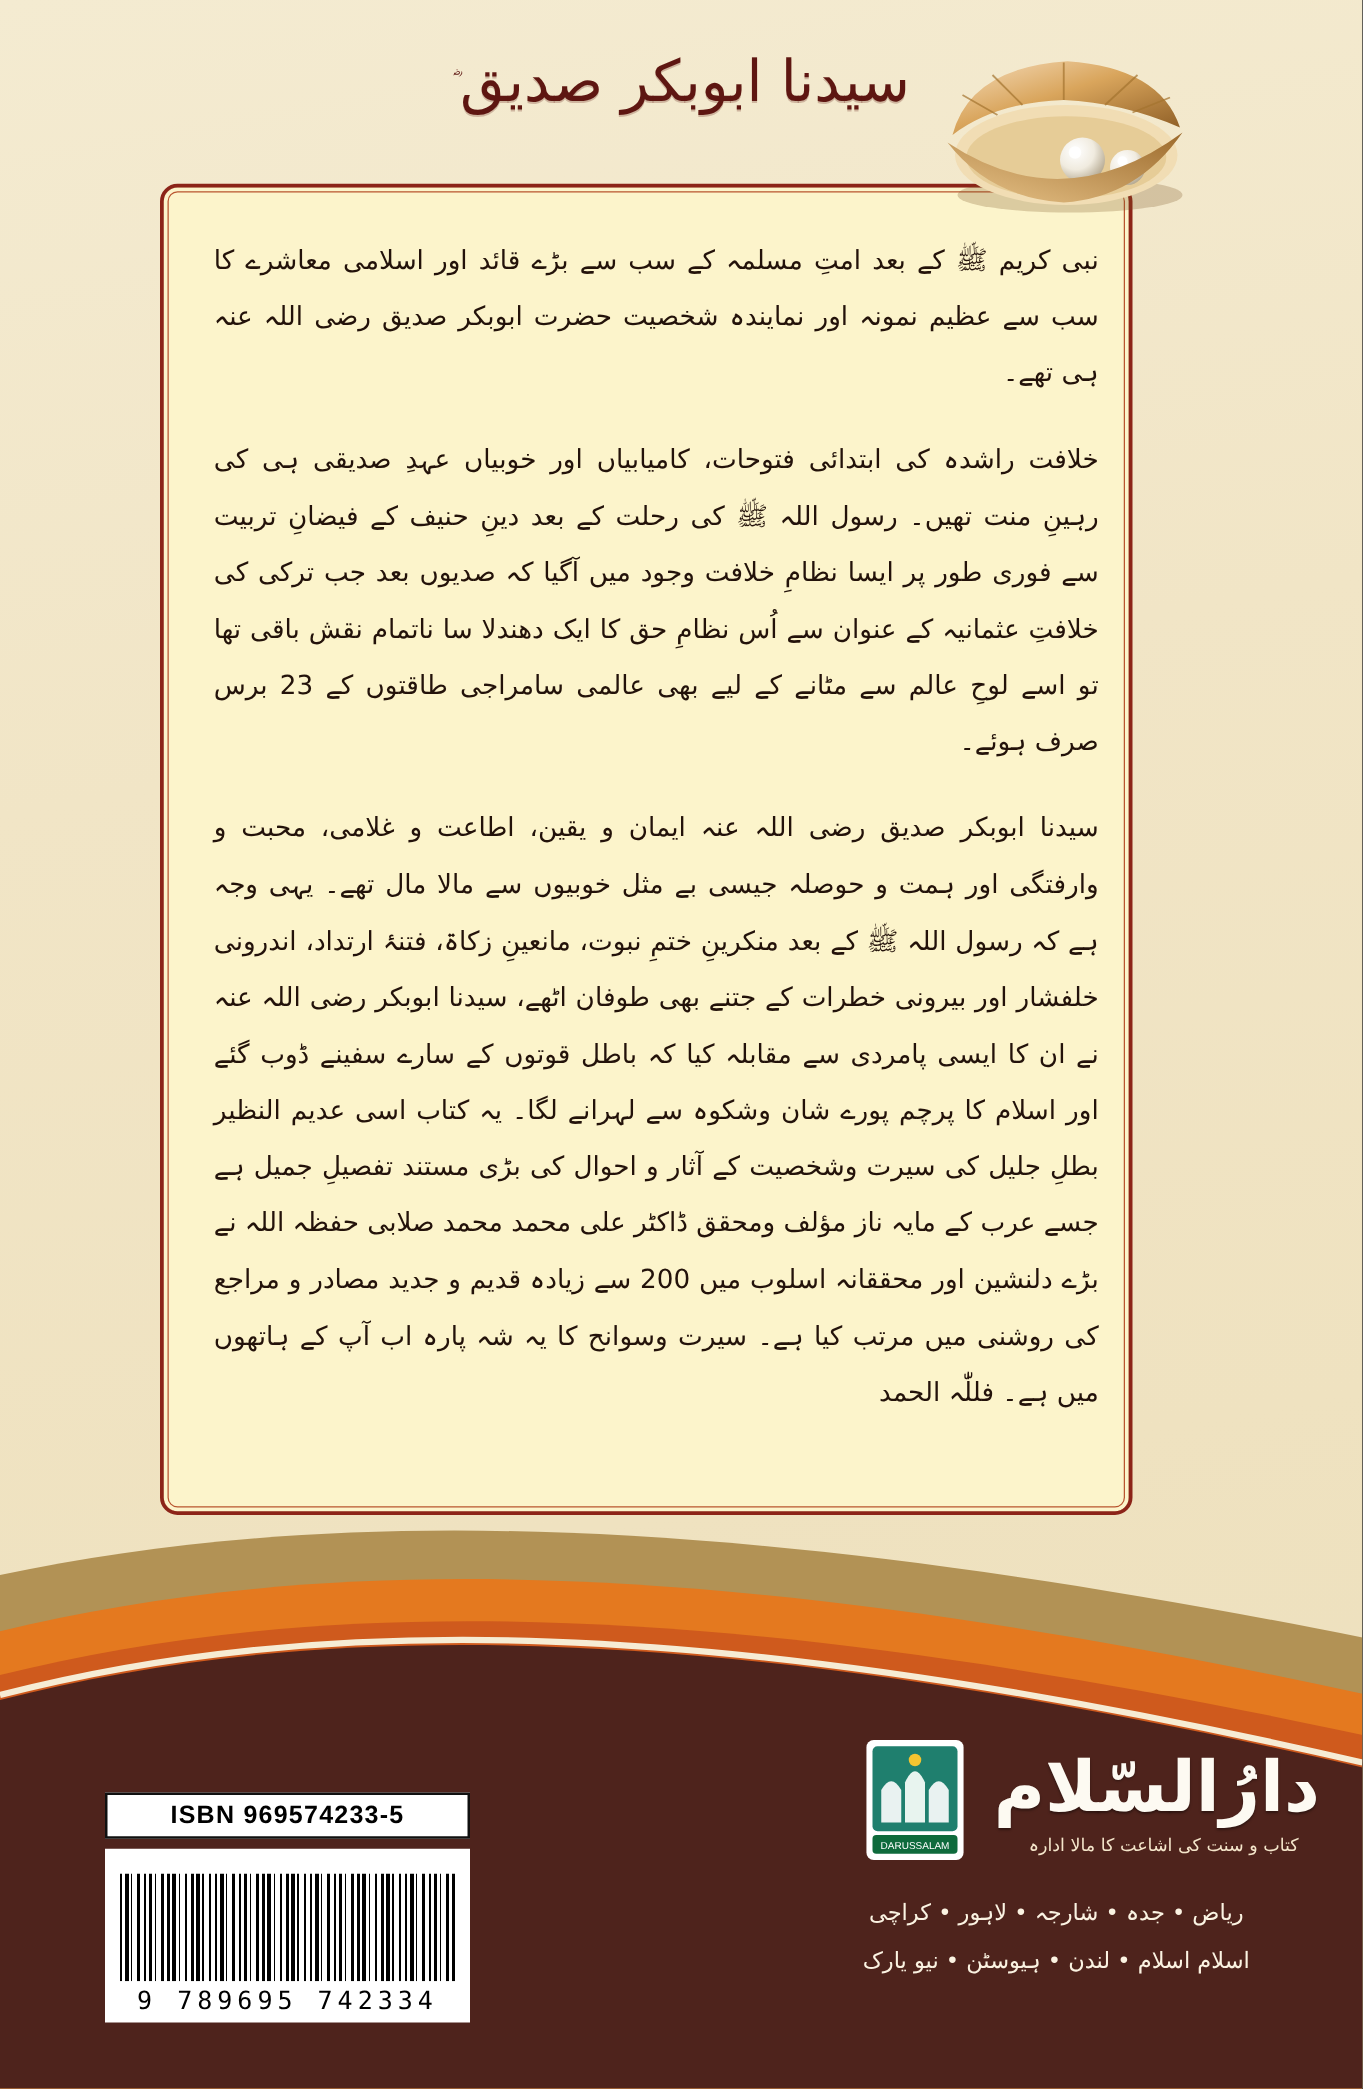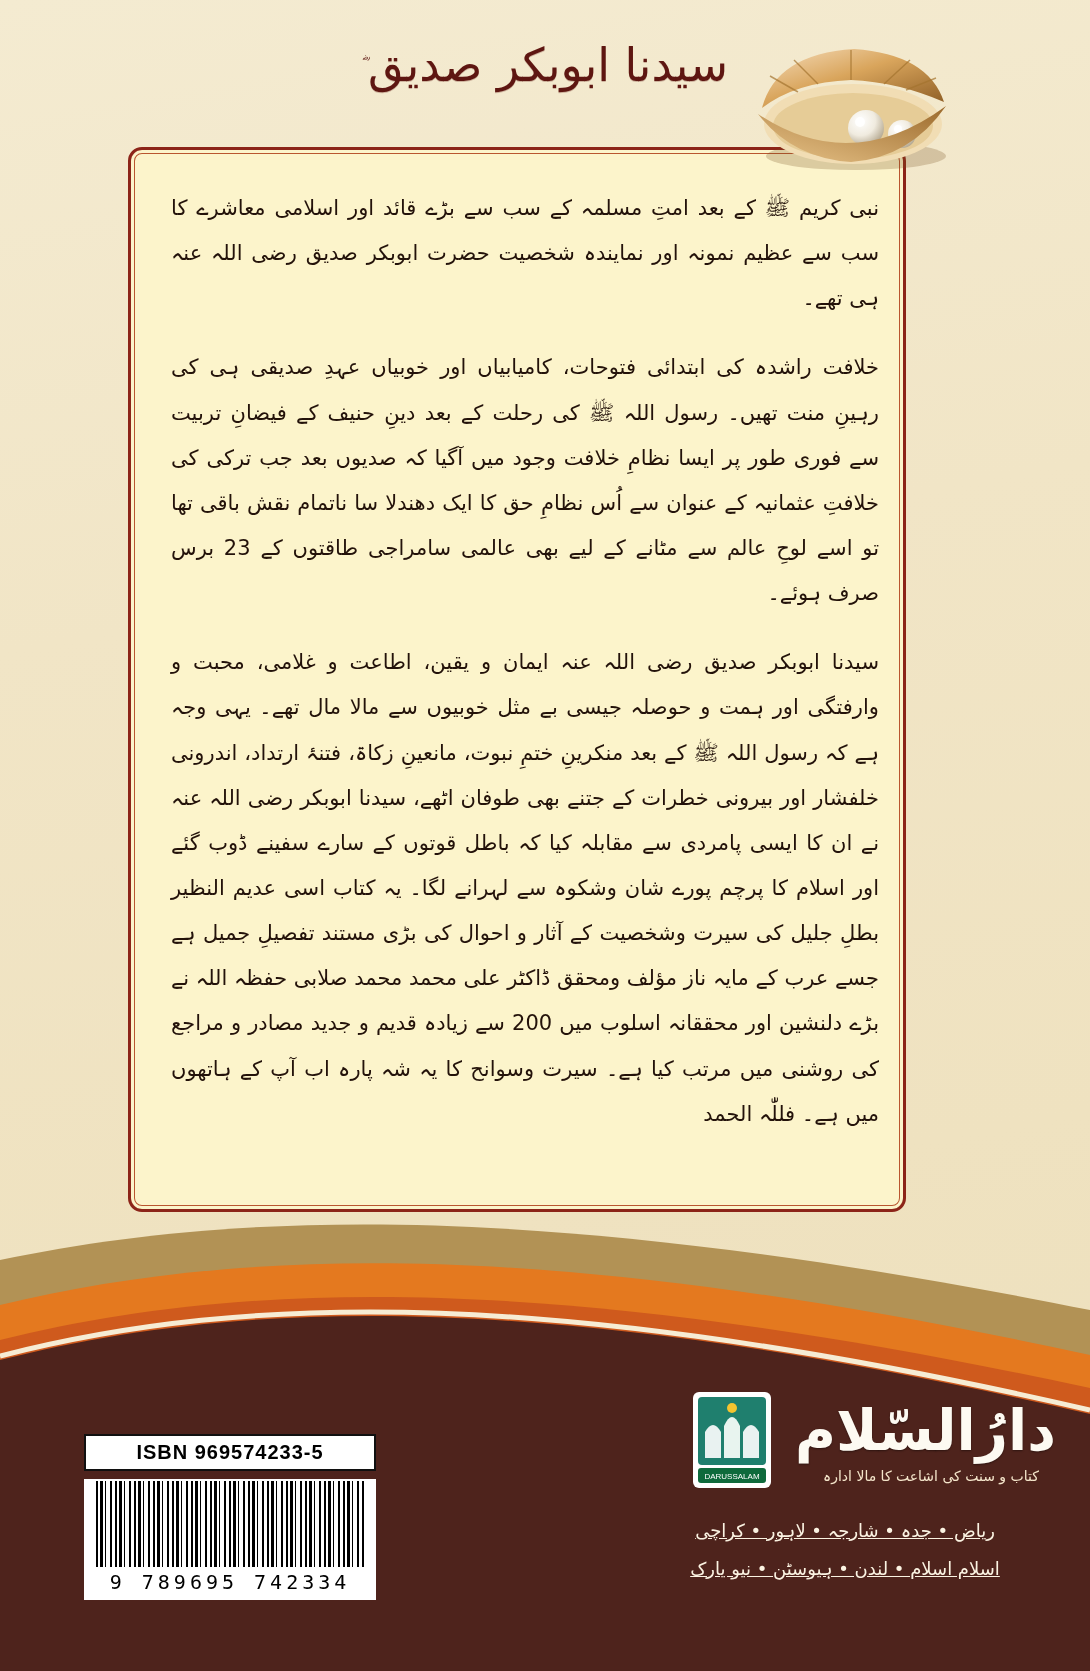--- a/index.html
+++ b/index.html
@@ -66,21 +66,21 @@
     font-family:"Liberation Sans", sans-serif;
     margin-top:26px;
   }
   .isbn-label {
     background:#ffffff; border:2px solid #101010;
     text-align:center; font-size:20px; font-weight:bold;
     letter-spacing:1px; padding:5px 4px; color:#000;
     direction:ltr;
   }
   .barcode-box {
-    background:#ffffff; margin-top:8px; padding:2px 12px 4px 12px;
+    background:#ffffff; margin-top:8px; padding:20px 12px 4px 12px;
   }
   .barcode-bars {
     height:86px;
     background: repeating-linear-gradient(to right,
       #000 0 2px, #fff 2px 4px, #000 4px 7px, #fff 7px 9px,
       #000 9px 10px, #fff 10px 14px, #000 14px 16px, #fff 16px 19px);
   }
   .barcode-number {
     direction:ltr;
     text-align:center; font-family:"DejaVu Sans Mono", monospace;
@@ -101,21 +101,21 @@
   .pub-logo { width:78px; height:96px; flex:0 0 auto;padding-left:29px; }
   .pub-tagline {
     font-size:14px; color:#f5e6cb; margin-top:6px; text-align:center;
     width:250px;
   }
   .cities {
     position:absolute; right:60px; top:1512px; width:370px; z-index:6;
     color:#fbf3e2; direction:rtl; text-align:center;
     font-size:18px; line-height:2.1;
   }
-  .cities .line { white-space:nowrap;text-decoration:underline; }
+  .cities .line { white-space:nowrap; }
 </style>
 </head>
 <body>
 
 <div class="page">
 
   <div class="title-wrap">
     <span class="title-main">سیدنا ابوبکر صدیق</span><span class="title-honorific">ؓ</span>
   </div>
 

